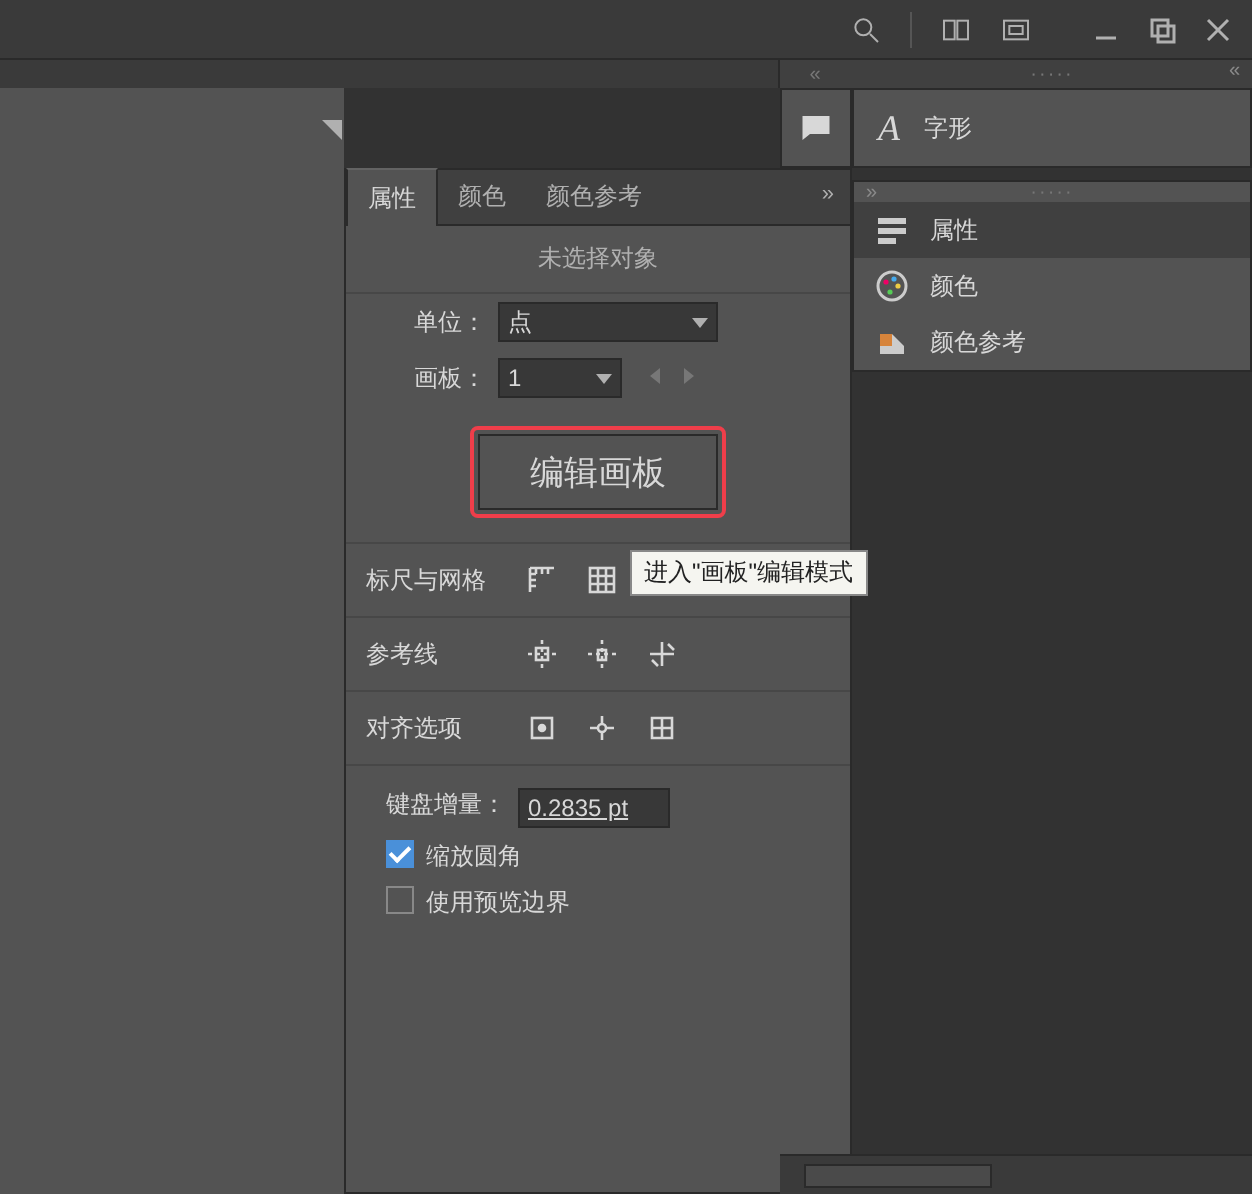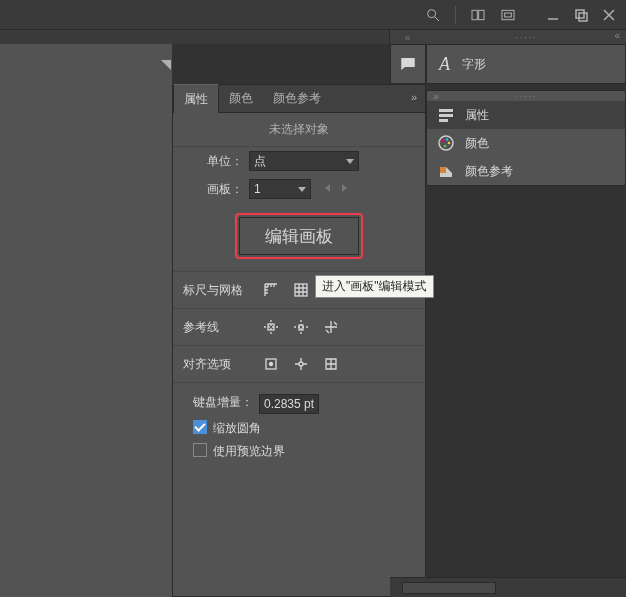--- a/index.html
+++ b/index.html
@@ -185,21 +185,21 @@
     padding:8px 10px;
     border-top:1px solid var(--bg-panel-sub);
   }
   .section-row { display:flex; align-items:center; gap:14px; }
   .section-label { color:var(--text-light); flex:0 0 64px; }
   .tool-icons { display:flex; gap:10px; }
   .tool-icons .ti { width:20px; height:20px; display:flex; align-items:center; justify-content:center; color:var(--text-light); cursor:pointer;}
   .tool-icons .ti svg { width:16px; height:16px; stroke:currentColor; fill:none; stroke-width:1.3;}
 
   .pref-row { display:flex; align-items:flex-start; gap:6px; padding:3px 10px; color:var(--text-light);}
-  .pref-row input[type=text]{ width:60px; }
+  .pref-row input[type=text]{ width:76px;text-decoration:underline; }
   .chk { width:14px; height:14px; border:1px solid #888; background:var(--bg-panel); display:inline-flex; align-items:center; justify-content:center; cursor:pointer;}
   .chk.checked { background:var(--check-blue); border-color:var(--check-blue);}
   .chk.checked::after{ content:""; width:8px; height:4px; border-left:2px solid #fff; border-bottom:2px solid #fff; transform:rotate(-45deg); margin-top:-2px;}
 
   .tooltip {
     position:absolute;
     left:315px; top:275px;
     background:#f5f5f0;
     color:#222;
     border:1px solid #888;

